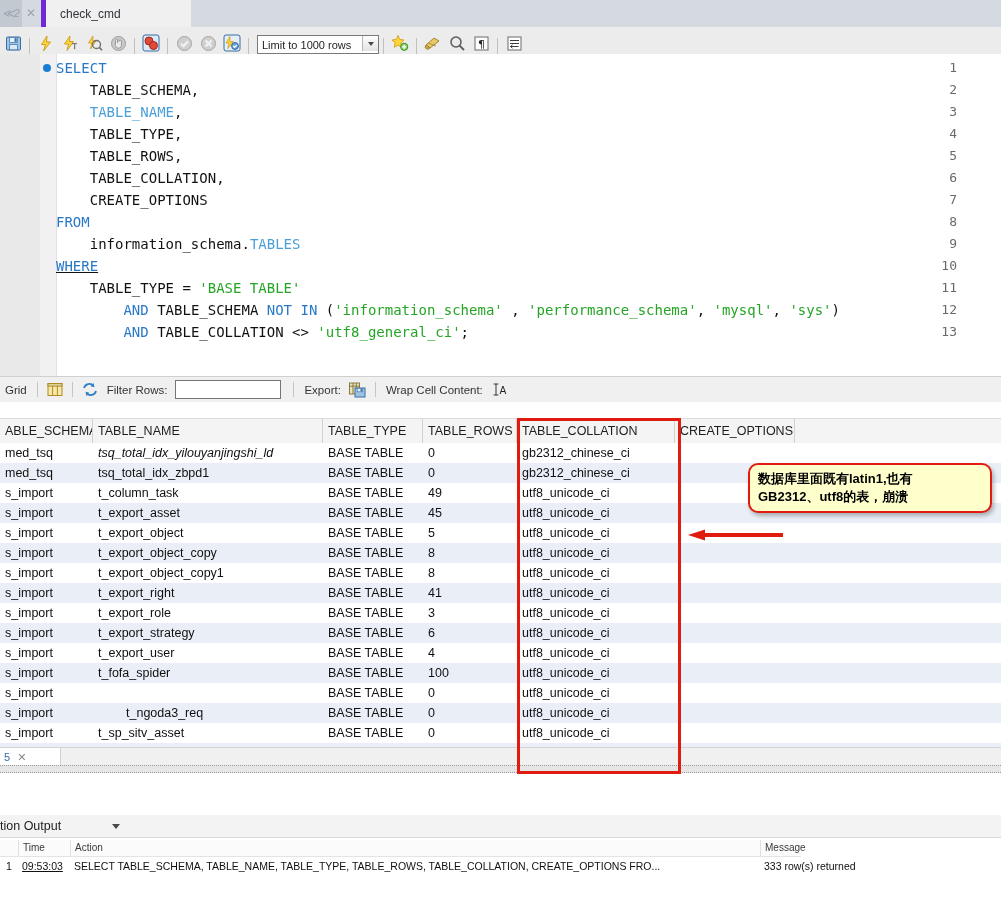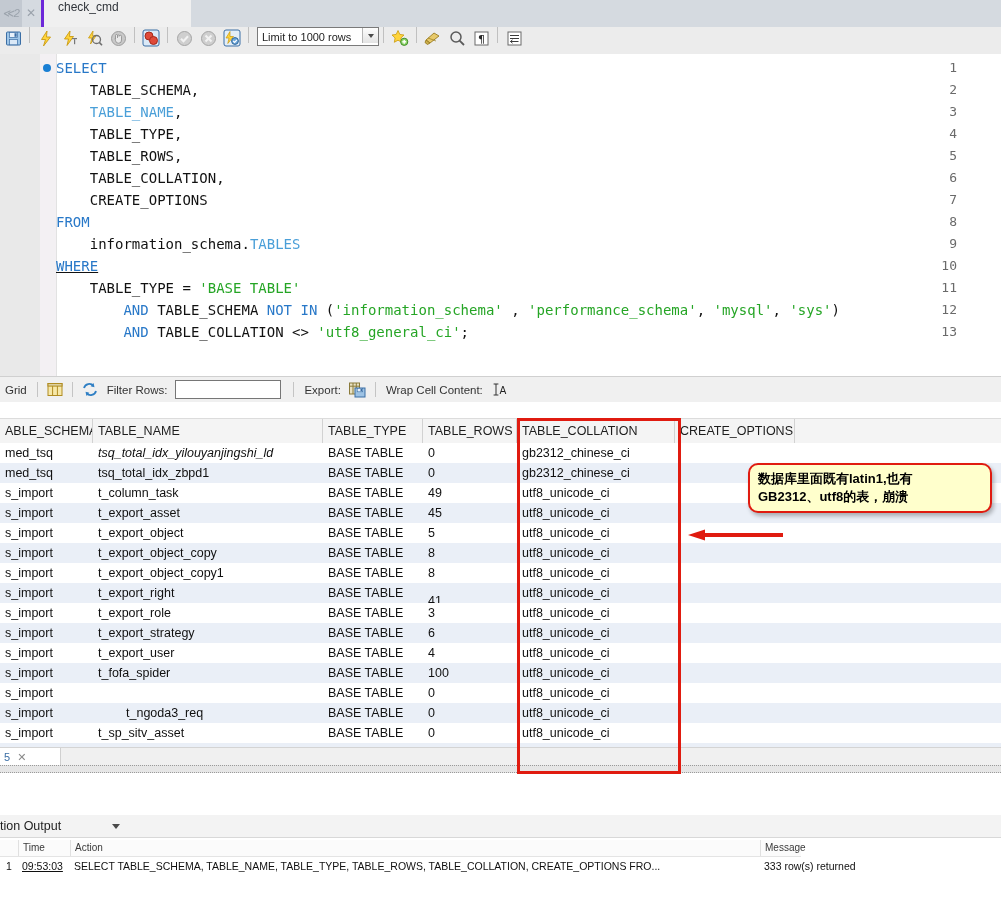--- a/index.html
+++ b/index.html
@@ -24,36 +24,36 @@
     display:flex;align-items:center;justify-content:center;
     font-style:italic;
   }
   #tabbar .stubclose{
     position:absolute;left:24px;top:6px;width:14px;height:14px;
     color:#9aa2ab;font-size:12px;line-height:14px;text-align:center;
   }
   #tabbar .activetab{
     position:absolute;left:41px;top:0;width:150px;height:27px;
     background:#f0f0f0;
-    border-left:3px solid #6d28d9;border-right:1px solid #c6ccd2;
-    display:flex;
+    border-left:5px solid #6d28d9;border-right:1px solid #c6ccd2;
+    display:flex;align-items:center;
   }
   #tabbar .activetab span{
     padding-left:14px;font-size:12px;color:#30343a;
   }
   #tabbar .tabrest{
     position:absolute;left:191px;top:0;right:0;height:27px;
     background:#d5dae0;
   }
   
   #toolbar{
     position:absolute;left:0;top:27px;width:1001px;height:27px;
     background:#ececec;
     border-bottom:1px solid #c8c8c8;
-    display:flex;align-items:flex-start;
+    display:flex;align-items:flex-end;
   }
   .tb-ico{
     width:22px;height:22px;margin:0 1px;
     display:flex;align-items:center;justify-content:center;
     position:relative;
     flex:0 0 auto;
   }
   .tb-sep{
     width:1px;height:16px;background:#c0c0c0;margin:0 4px;flex:0 0 auto;
   }
@@ -479,21 +479,21 @@
         <div class="gcell" style="left: 93px; width: 230px;">t_export_object_copy1</div>
         <div class="gcell" style="left: 323px; width: 100px;">BASE TABLE</div>
         <div class="gcell" style="left: 423px; width: 94px;">8</div>
         <div class="gcell" style="left: 517px; width: 158px;">utf8_unicode_ci</div>
         <div class="gcell" style="left: 675px; width: 120px;"></div>
       </div>
       <div class="grow even" style="top: 181px;">
         <div class="gcell" style="left: 0px; width: 93px;">s_import</div>
         <div class="gcell" style="left: 93px; width: 230px;">t_export_right</div>
         <div class="gcell" style="left: 323px; width: 100px;">BASE TABLE</div>
-        <div class="gcell" style="left: 423px; width: 94px; margin-top: 8px;">41</div>
+        <div class="gcell" style="left: 423px; width: 94px;">41</div>
         <div class="gcell" style="left: 517px; width: 158px;">utf8_unicode_ci</div>
         <div class="gcell" style="left: 675px; width: 120px;"></div>
       </div>
       <div class="grow odd" style="top: 201px;">
         <div class="gcell" style="left: 0px; width: 93px;">s_import</div>
         <div class="gcell" style="left: 93px; width: 230px;">t_export_role</div>
         <div class="gcell" style="left: 323px; width: 100px;">BASE TABLE</div>
         <div class="gcell" style="left: 423px; width: 94px;">3</div>
         <div class="gcell" style="left: 517px; width: 158px;">utf8_unicode_ci</div>
         <div class="gcell" style="left: 675px; width: 120px;"></div>

